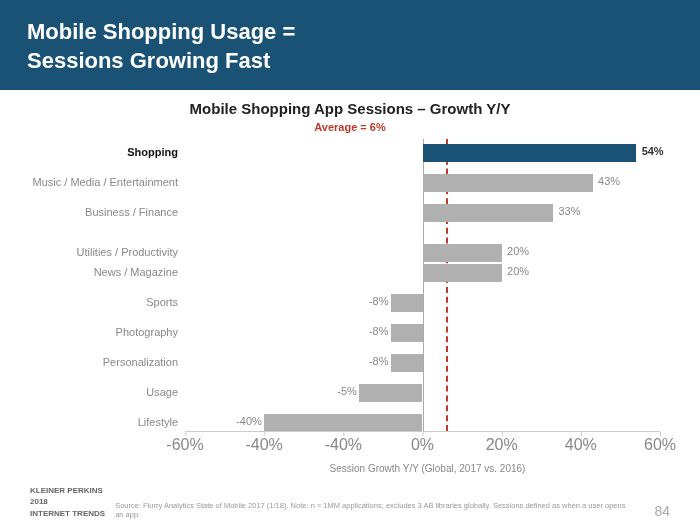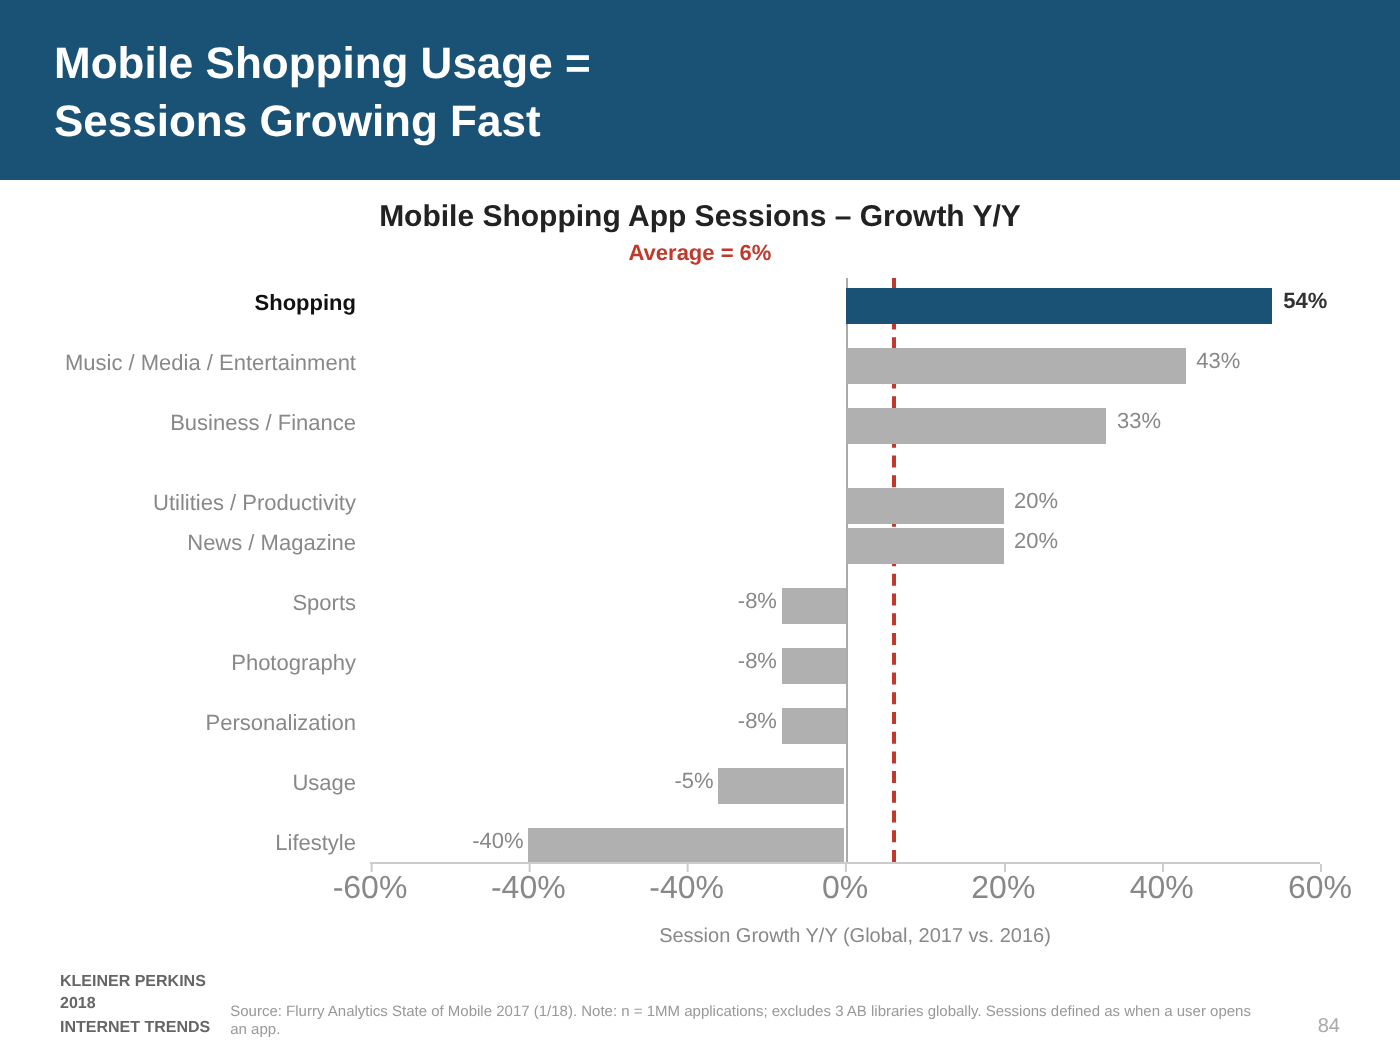--- a/index.html
+++ b/index.html
@@ -173,21 +173,21 @@
 
     .footer-source {
       font-size: 7.5px;
       color: #999;
       text-align: left;
       flex: 1;
       margin: 0 10px;
     }
 
     .footer-page {
-      font-size: 10px;
+      font-size: 14px;
       color: #aaa;
       margin-left: 16px;
     }
   </style>
 </head>
 <body>
 
 <div>
 
   <div class="header">

